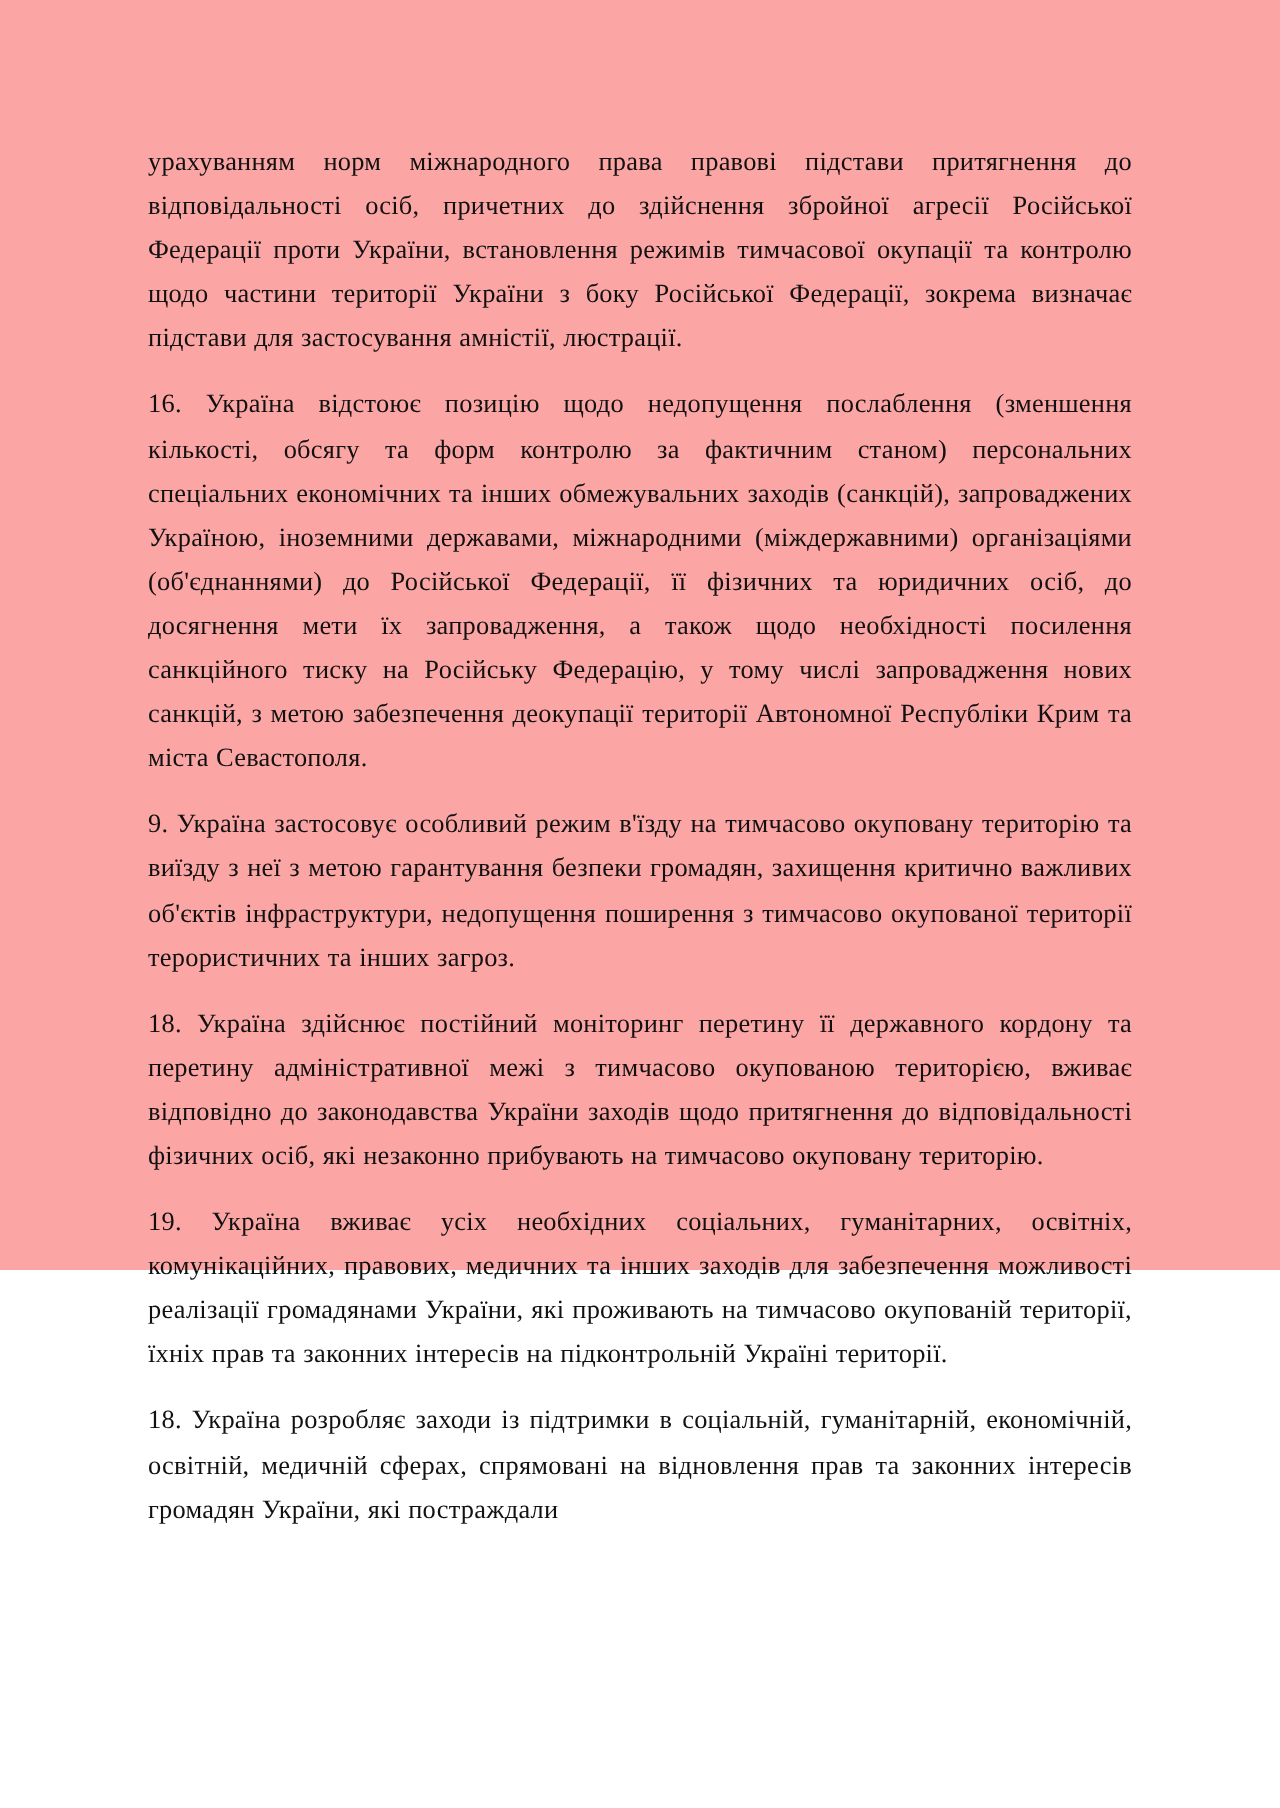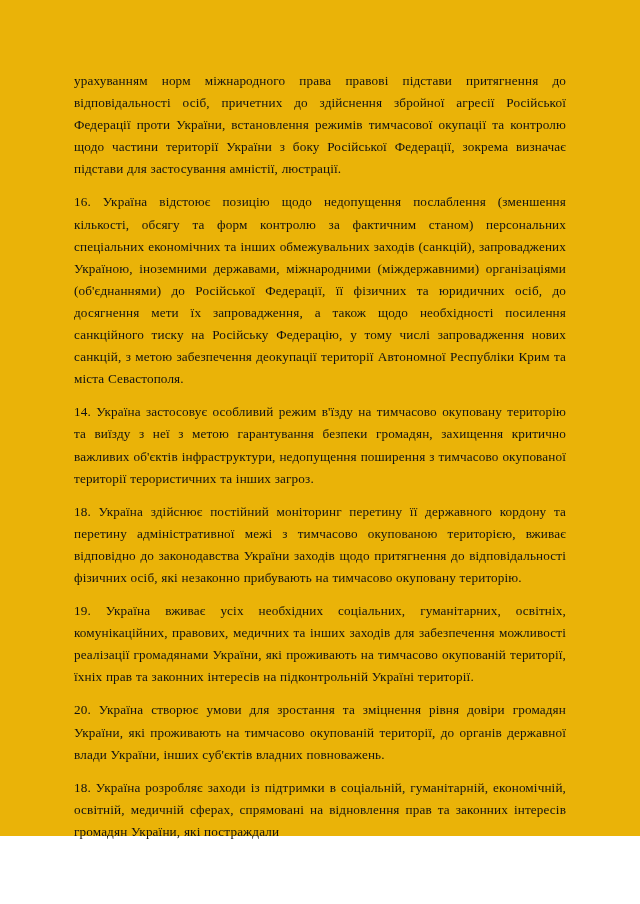--- a/index.html
+++ b/index.html
@@ -10,22 +10,22 @@
     width: 640px;
     height: 904px;
     background: #ffffff;
     font-family: "Liberation Serif", serif;
     color: #1a1a1a;
     overflow: hidden;
   }
   .page {
     position: relative;
     width: 640px;
-    height: 836px;
-    background: #eab308;
+    height: 635px;
+    background: #fca5a5;
     box-sizing: border-box;
   }
   .text-column {
     position: absolute;
     left: 74px;
     top: 70px;
     width: 492px;
   }
   .para {
     margin: 0;
@@ -41,19 +41,18 @@
     margin-top: 11px;
   }
 </style>
 </head>
 <body>
 
 <div class="page">
   <div class="text-column">
     <p class="para">урахуванням норм міжнародного права правові підстави притягнення до відповідальності осіб, причетних до здійснення збройної агресії Російської Федерації проти України, встановлення режимів тимчасової окупації та контролю щодо частини території України з боку Російської Федерації, зокрема визначає підстави для застосування амністії, люстрації.</p>
     <p class="para">16. Україна відстоює позицію щодо недопущення послаблення (зменшення кількості, обсягу та форм контролю за фактичним станом) персональних спеціальних економічних та інших обмежувальних заходів (санкцій), запроваджених Україною, іноземними державами, міжнародними (міждержавними) організаціями (об'єднаннями) до Російської Федерації, її фізичних та юридичних осіб, до досягнення мети їх запровадження, а також щодо необхідності посилення санкційного тиску на Російську Федерацію, у тому числі запровадження нових санкцій, з метою забезпечення деокупації території Автономної Республіки Крим та міста Севастополя.</p>
-    <p class="para">14. Україна застосовує особливий режим в'їзду на тимчасово окуповану територію та виїзду з неї з метою гарантування безпеки громадян, захищення критично важливих об'єктів інфраструктури, недопущення поширення з тимчасово окупованої території терористичних та інших загроз.</p>
+    <p class="para">9. Україна застосовує особливий режим в'їзду на тимчасово окуповану територію та виїзду з неї з метою гарантування безпеки громадян, захищення критично важливих об'єктів інфраструктури, недопущення поширення з тимчасово окупованої території терористичних та інших загроз.</p>
     <p class="para">18. Україна здійснює постійний моніторинг перетину її державного кордону та перетину адміністративної межі з тимчасово окупованою територією, вживає відповідно до законодавства України заходів щодо притягнення до відповідальності фізичних осіб, які незаконно прибувають на тимчасово окуповану територію.</p>
     <p class="para">19. Україна вживає усіх необхідних соціальних, гуманітарних, освітніх, комунікаційних, правових, медичних та інших заходів для забезпечення можливості реалізації громадянами України, які проживають на тимчасово окупованій території, їхніх прав та законних інтересів на підконтрольній Україні території.</p>
-    <p class="para">20. Україна створює умови для зростання та зміцнення рівня довіри громадян України, які проживають на тимчасово окупованій території, до органів державної влади України, інших суб'єктів владних повноважень.</p>
     <p class="para">18. Україна розробляє заходи із підтримки в соціальній, гуманітарній, економічній, освітній, медичній сферах, спрямовані на відновлення прав та законних інтересів громадян України, які постраждали</p>
   </div>
 </div>
 
 </body></html>

